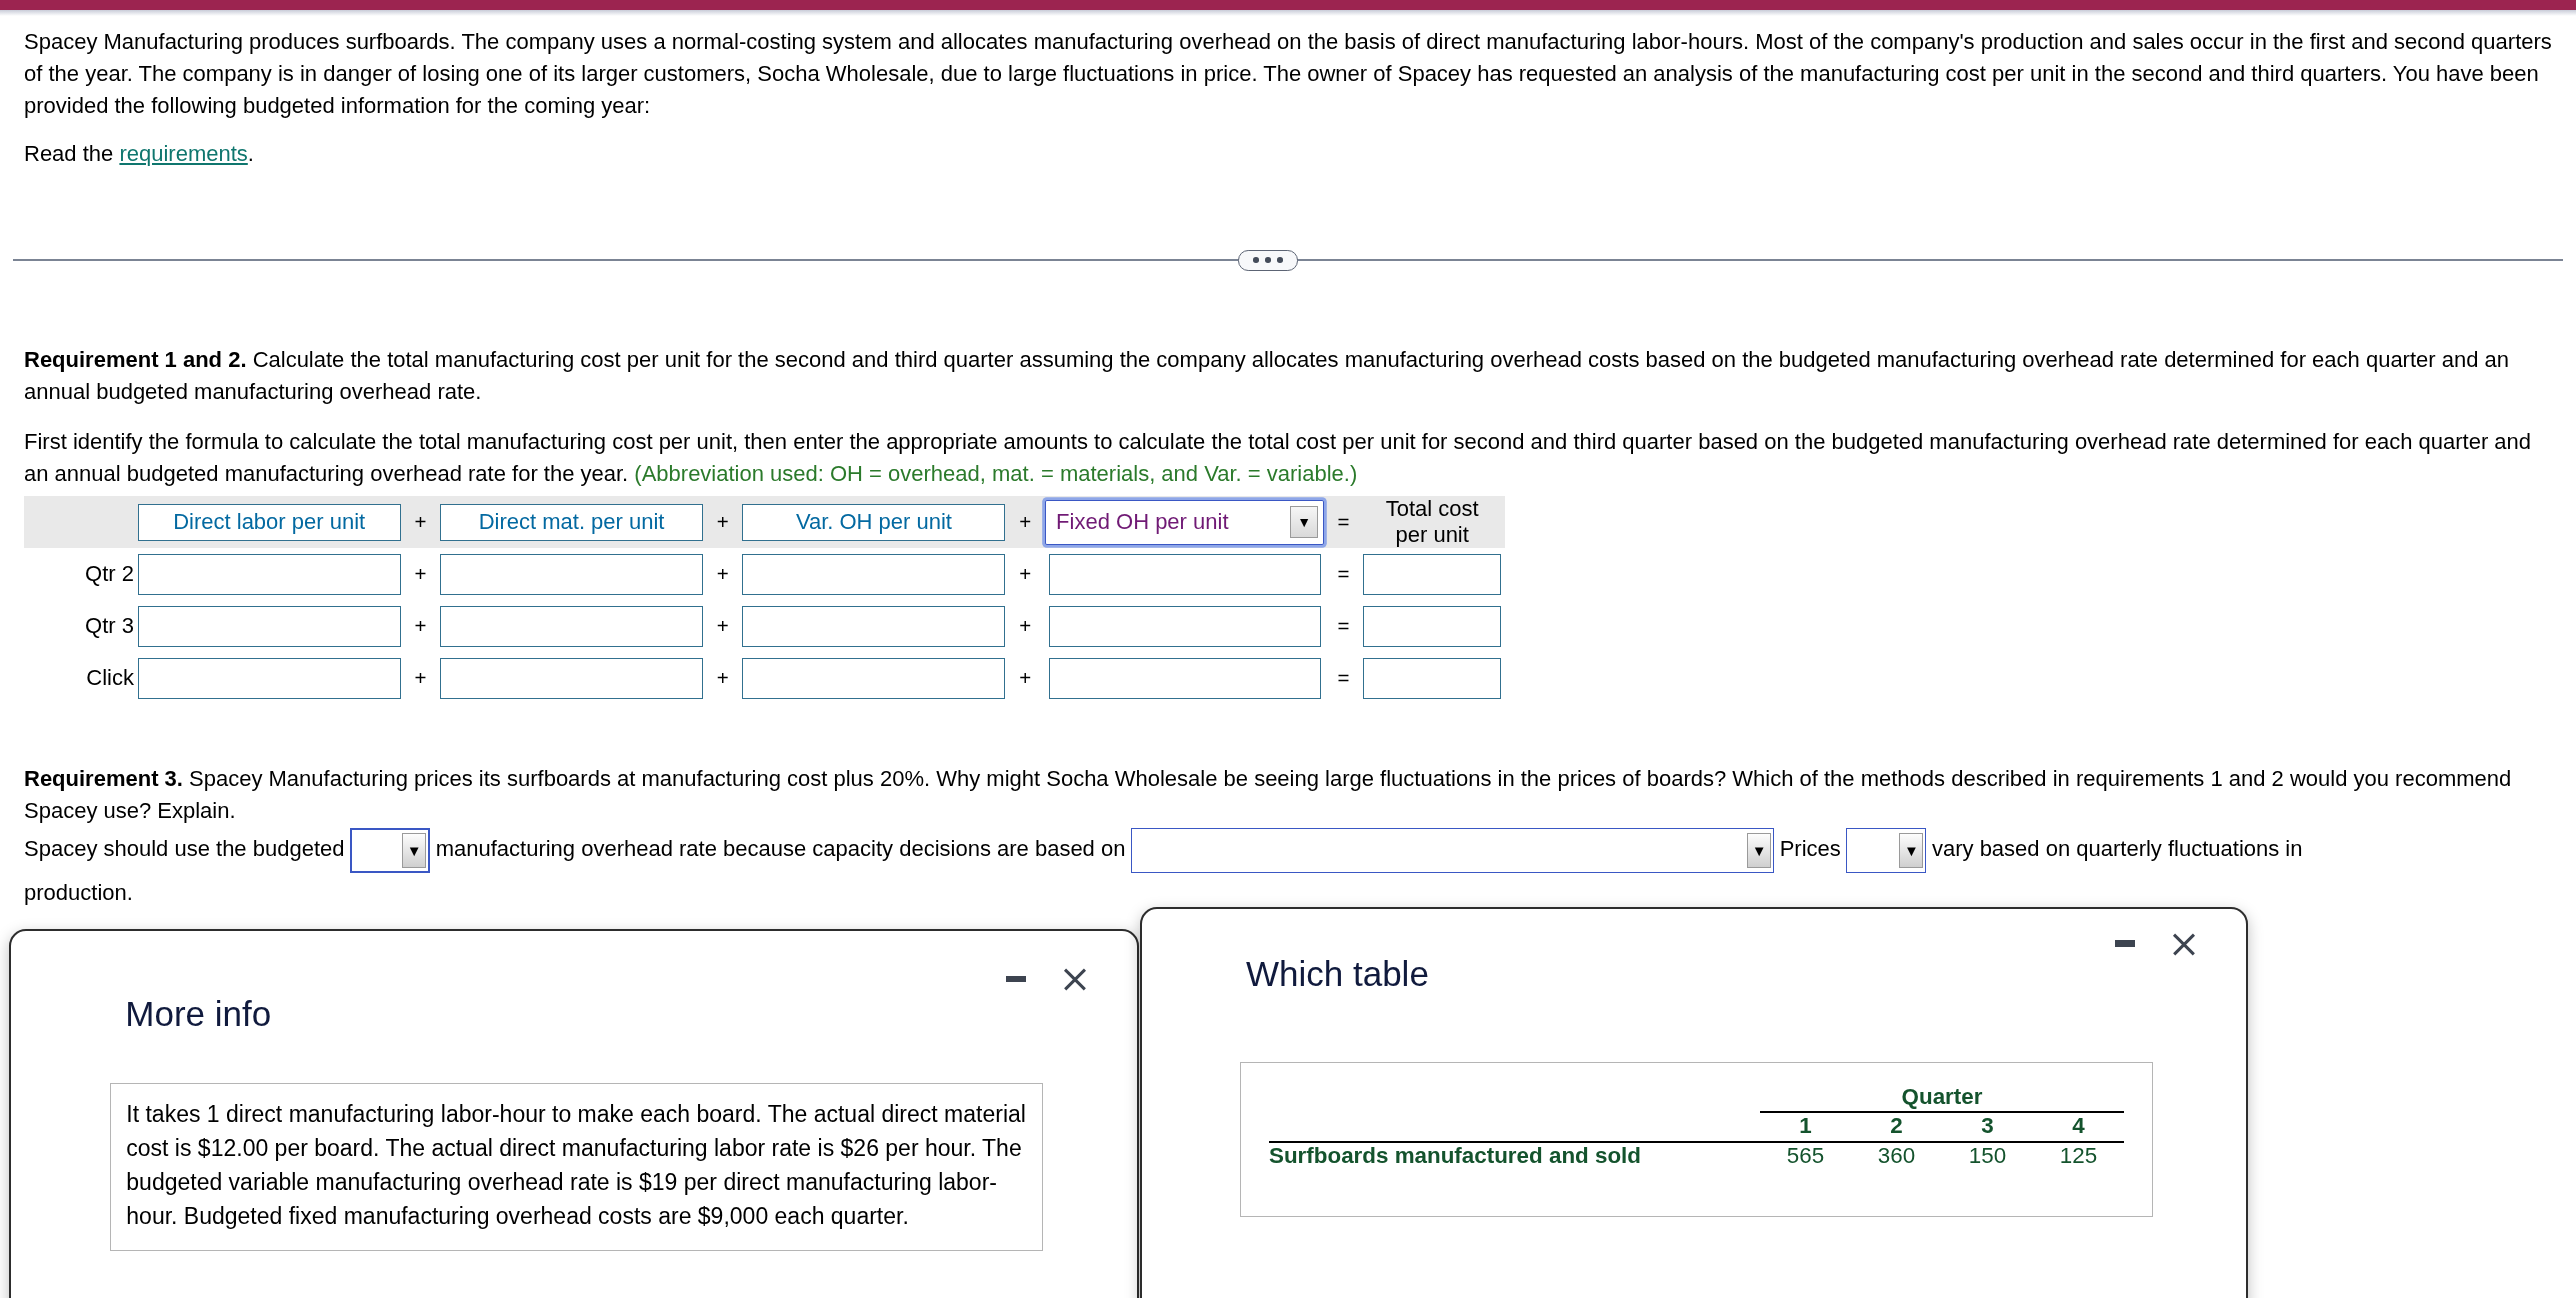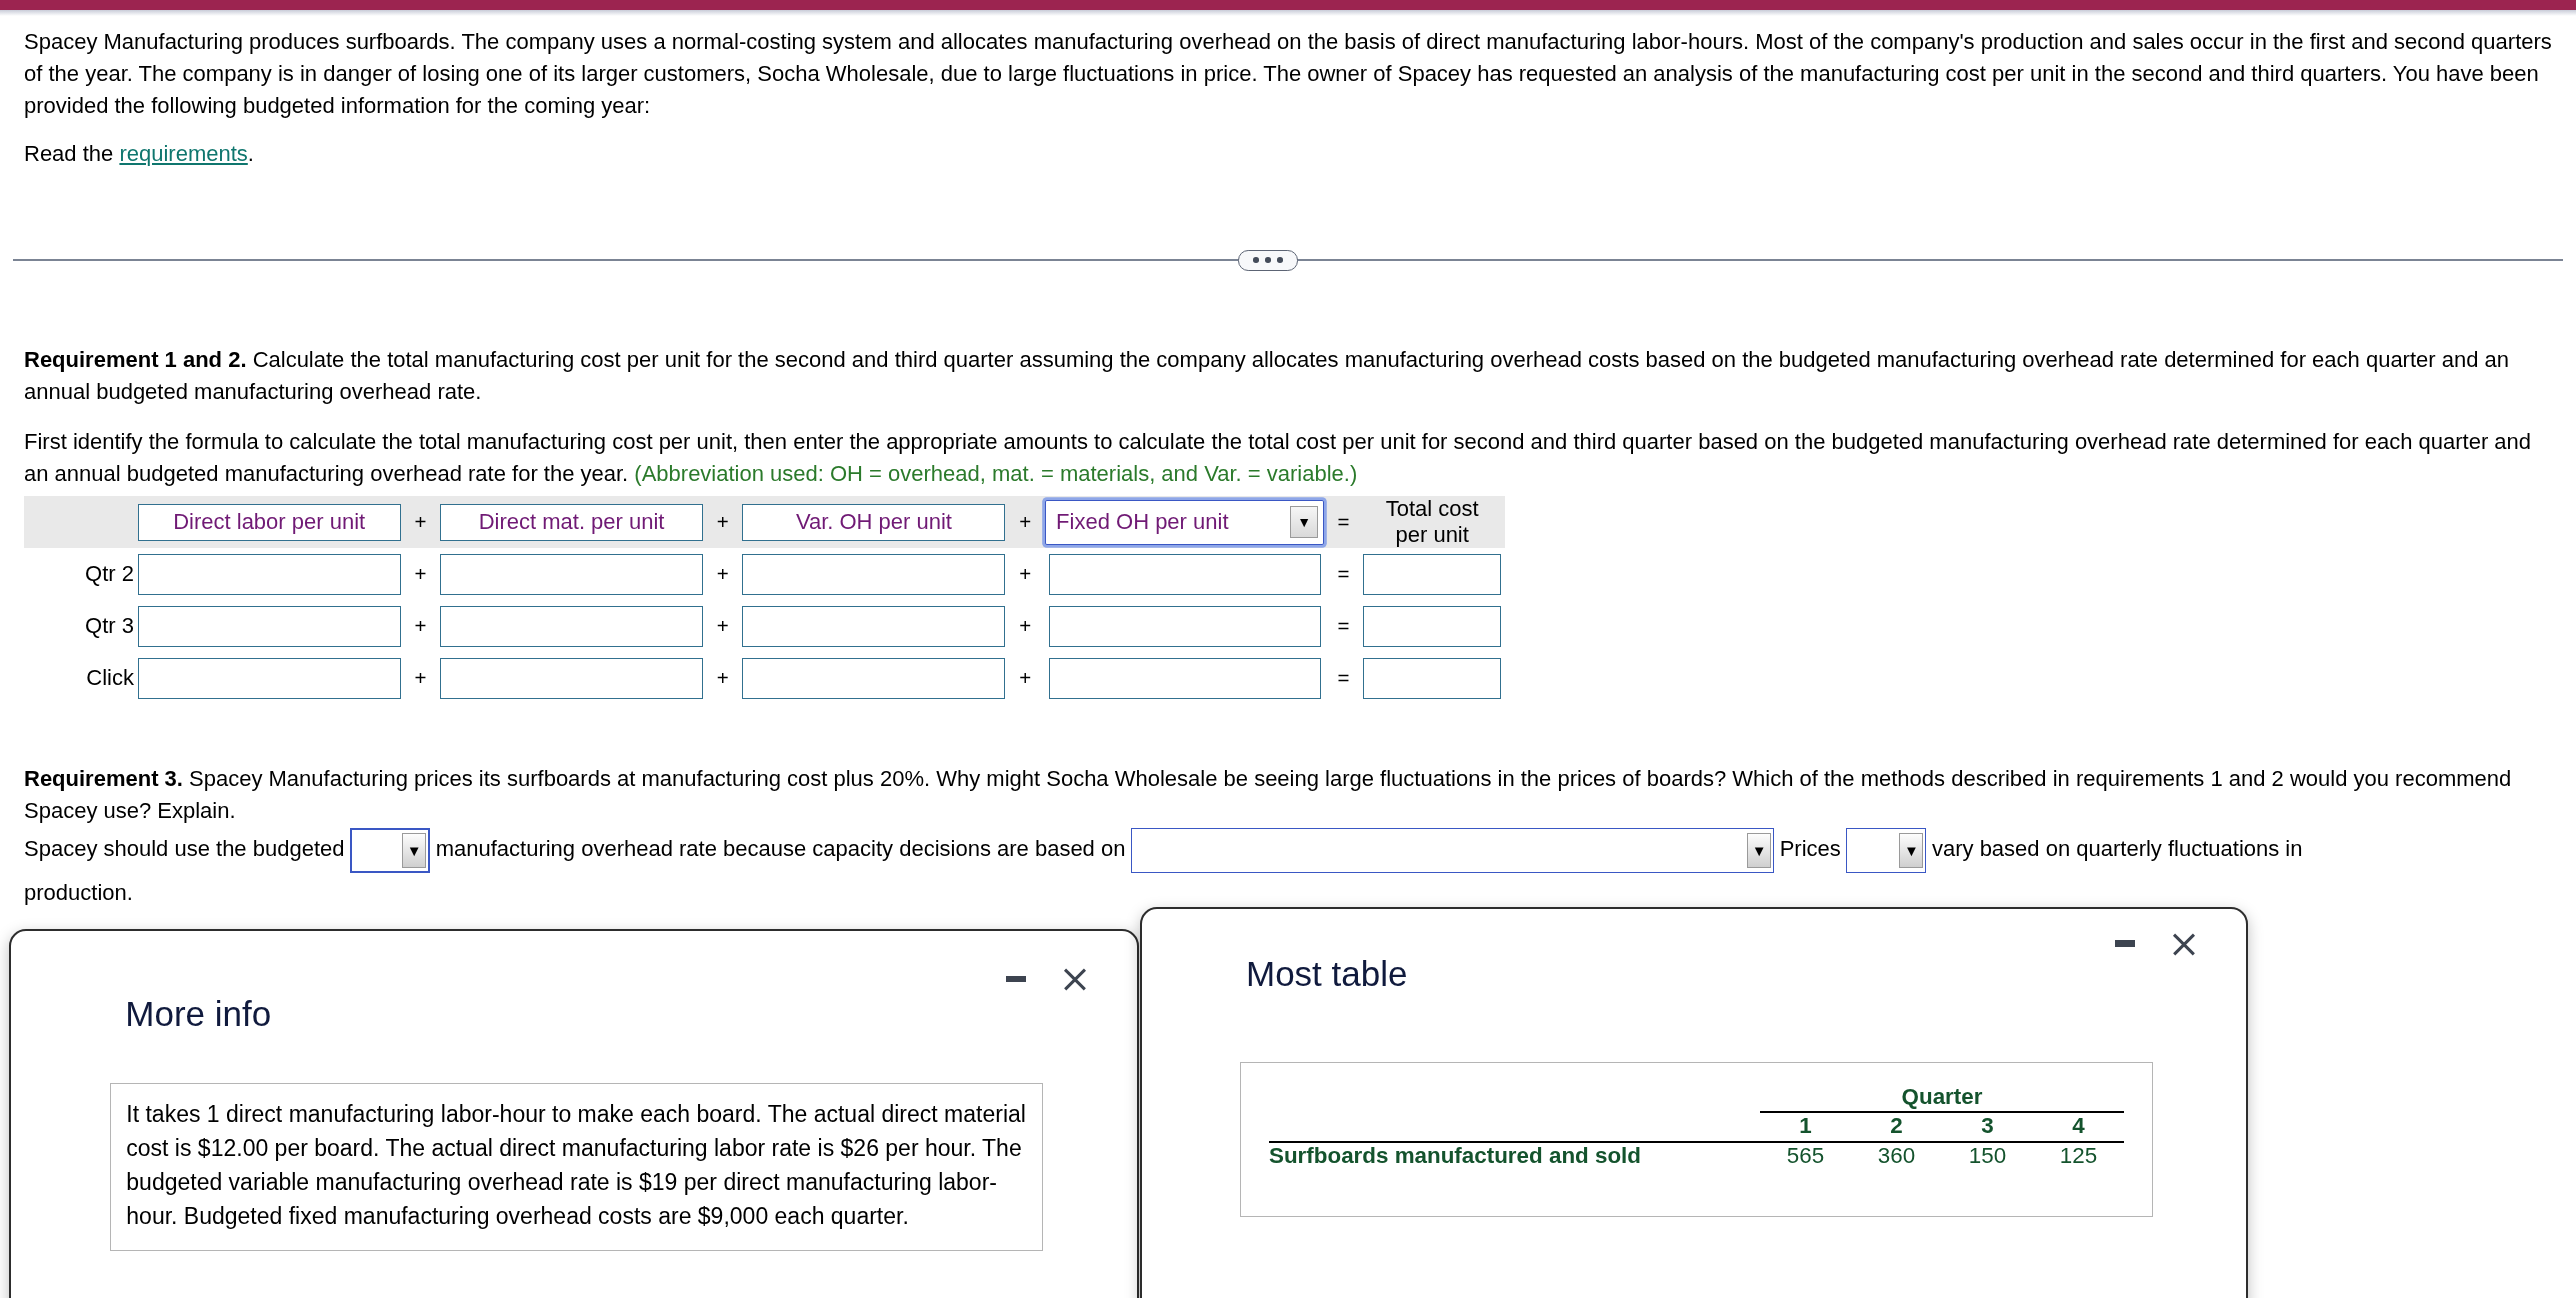--- a/index.html
+++ b/index.html
@@ -145,21 +145,21 @@
     width: 32px;
     color: #000;
   }
   .hdrbox {
     width: 263px; height: 37px;
     border: 1.9px solid #31708f;
     background: #ffffff;
     font-size: 22px;
     text-align: center;
     line-height: 34px;
-    color: #701a75;
+    color: #0369a1;
     margin: 0 3.7px;
   }
   .inbox {
     width: 263px; height: 41px;
     border: 1.9px solid #31708f;
     background: #ffffff;
     margin: 0 3.7px;
   }
   
   .ddwrap {
@@ -489,21 +489,21 @@
   <div class="modal" id="modal-moreinfo">
     <div class="modal-title">More info</div>
     <div class="win-ctrls">
       <span class="min-btn"></span>
       <span class="close-btn"></span>
     </div>
     <div class="info-box">It takes 1 direct manufacturing labor-hour to make each board. The actual direct material cost is $12.00 per board. The actual direct manufacturing labor rate is $26 per hour. The budgeted variable manufacturing overhead rate is $19 per direct manufacturing labor-hour. Budgeted fixed manufacturing overhead costs are $9,000 each quarter.</div>
   </div>
 
   <div class="modal" id="modal-datatable">
-    <div class="modal-title">Most table</div>
+    <div class="modal-title">Which table</div>
     <div class="win-ctrls">
       <span class="min-btn"></span>
       <span class="close-btn"></span>
     </div>
     <div class="dt-box">
       <table class="dt-table">
         <tbody>
             <tr>
           <td></td>
           <td class="dt-qhead" colspan="4">Quarter</td>

